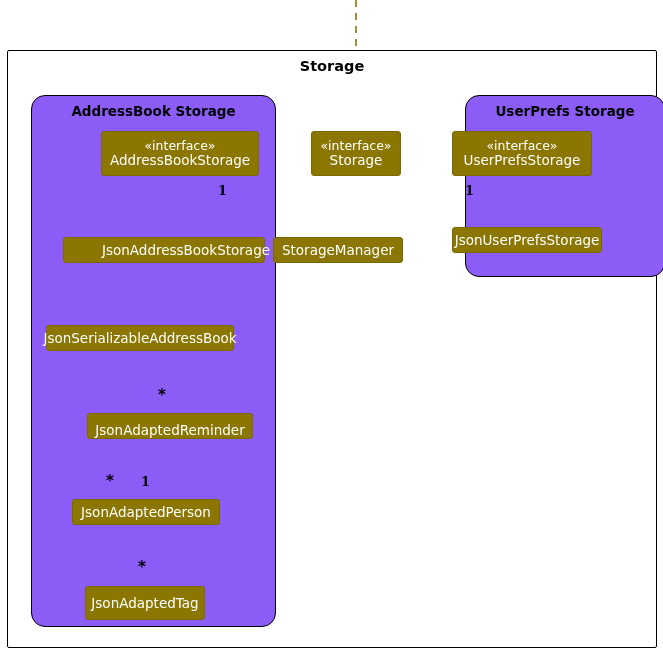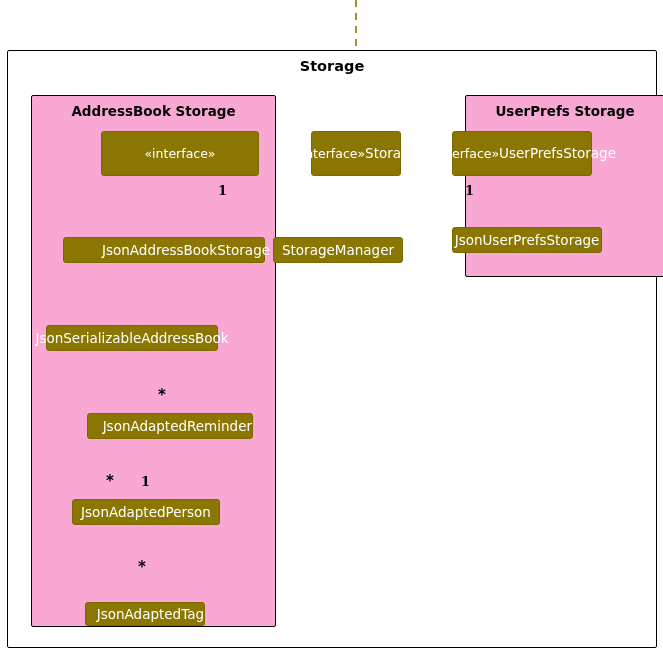--- a/index.html
+++ b/index.html
@@ -30,22 +30,22 @@
     position: absolute;
     box-sizing: border-box;
     border: 1.4px solid #000000;
     background: transparent;
   }
   .package.outer {
     border-radius: 2px;
     background: #ffffff;
   }
   .package.sub {
-    border-radius: 2px;
-    background: #f9a8d4;
+    border-radius: 14px;
+    background: #8b5cf6;
   }
   .package-title {
     position: absolute;
     left: 0;
     right: 0;
     text-align: center;
     font-weight: bold;
     color: #000000;
     font-family: "DejaVu Sans", sans-serif;
   }
@@ -59,21 +59,21 @@
   }
   
   .node {
     position: absolute;
     box-sizing: border-box;
     background: #8A7600;
     border: 1px solid #7a6800;
     border-radius: 3px;
     color: #ffffff;
     display: flex;
-    flex-direction: row;
+    flex-direction: column;
     align-items: center;
     justify-content: center;
     line-height: 1.08;
     font-size: 13px;
     font-family: "DejaVu Sans", sans-serif;
     white-space: nowrap;
     z-index: 3;
   }
   .node .stereo {
     font-size: 12.5px;
@@ -177,20 +177,21 @@
   <div class="package sub" style="left:31px; top:95px; width:245px; height:532px;">
     <div class="package-title">AddressBook Storage</div>
   </div>
 
   <div class="package sub" style="left:437px; top:95px; width:200px; height:182px;margin-left:28px;">
     <div class="package-title">UserPrefs Storage</div>
   </div>
 
   <div class="node" style="left:101px; top:131px; width:158px; height:45px;">
     <span class="stereo">«interface»</span>
+    <span class="cname">AddressBookStorage</span>
   </div>
 
   <div class="node" style="left:311px; top:131px; width:90px; height:45px;">
     <span class="stereo">«interface»</span>
     <span class="cname">Storage</span>
   </div>
 
   <div class="node" style="left:452px; top:131px; width:140px; height:45px;">
     <span class="stereo">«interface»</span>
     <span class="cname">UserPrefsStorage</span>
@@ -201,33 +202,33 @@
   </div>
 
   <div class="node" style="left:273px; top:237px; width:130px; height:26px;">
     <span class="cname">StorageManager</span>
   </div>
 
   <div class="node" style="left:452px; top:227px; width:150px; height:26px;">
     <span class="cname">JsonUserPrefsStorage</span>
   </div>
 
-  <div class="node" style="left:46px; top:325px; width:172px; height:26px;">
+  <div class="node" style="left:46px; top:325px; width:188px; height:26px;">
     <span class="cname">JsonSerializableAddressBook</span>
   </div>
 
   <div class="node" style="left:87px; top:413px; width:166px; height:26px;justify-content:flex-end;">
     <span class="cname">JsonAdaptedReminder</span>
   </div>
 
   <div class="node" style="left:72px; top:499px; width:148px; height:26px;">
     <span class="cname">JsonAdaptedPerson</span>
   </div>
 
-  <div class="node" style="left:85px; top:602px; width:120px; height:24px;justify-content:flex-end;">
+  <div class="node" style="left:85px; top:586px; width:120px; height:34px;">
     <span class="cname">JsonAdaptedTag</span>
   </div>
 
   <div class="mult" style="left:218px; top:183px;">1</div>
 
   <div class="mult" style="left:465px; top:183px;">1</div>
 
   <div class="mult star" style="left:158px; top:386px;">*</div>
 
   <div class="mult star" style="left:106px; top:472px;">*</div>

